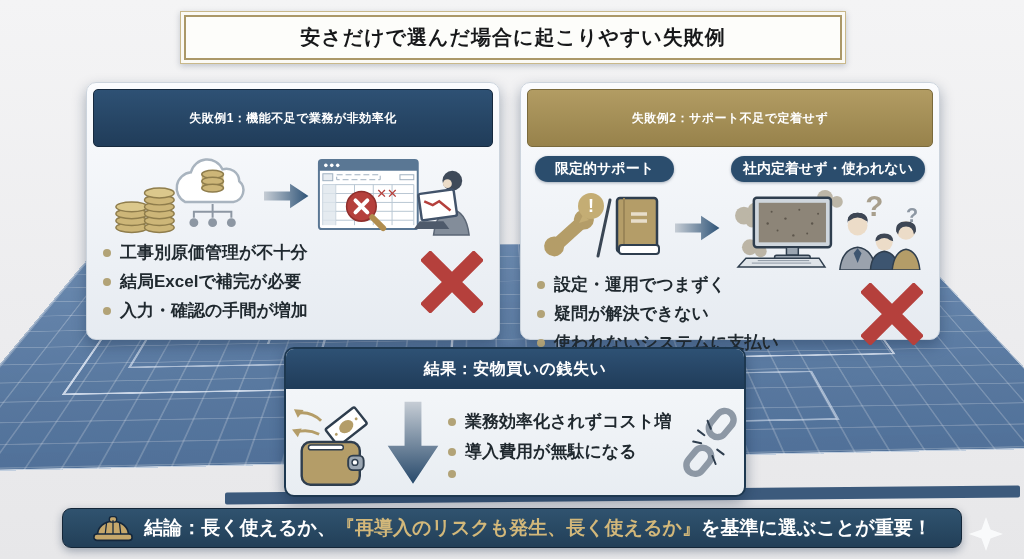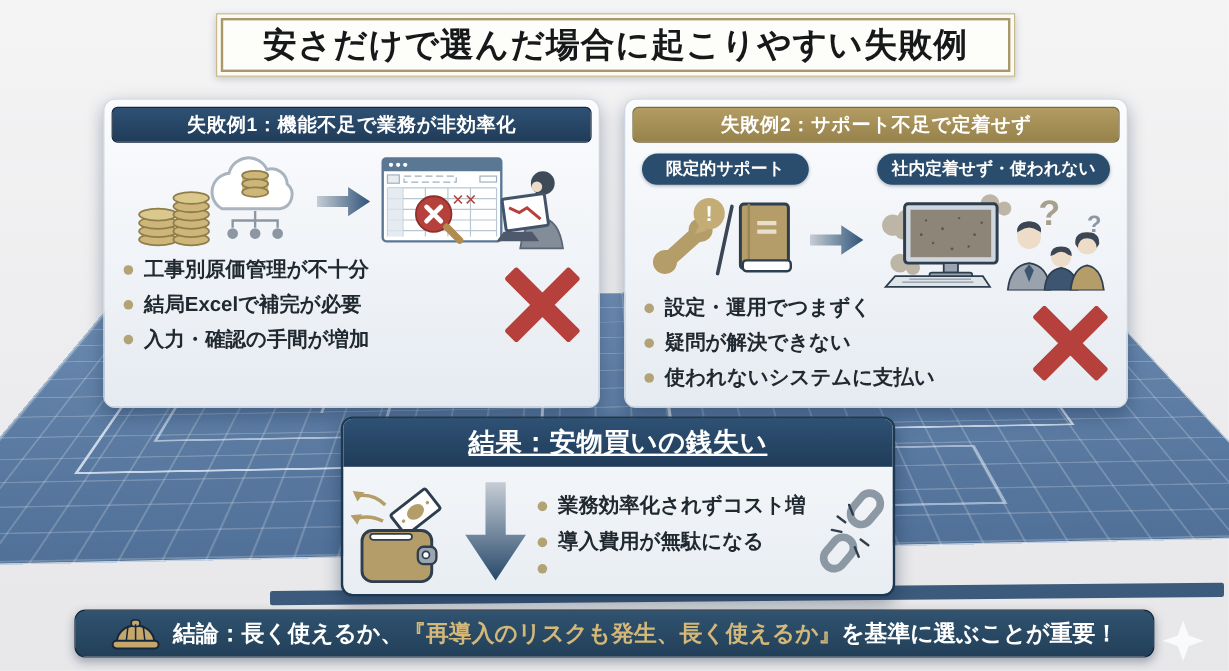--- a/index.html
+++ b/index.html
@@ -26,30 +26,30 @@
     background:#3c5a7c; transform:skewY(-0.5deg); border-radius:2px; }
   .sparkle { position:absolute; left:968px; top:516px; }
 
   
   .title-banner { position:absolute; left:180px; top:11px; width:666px; height:53px;
     background:#fbfaf5; border:1px solid #c9b88a; padding:3px;
     box-shadow:0 2px 6px rgba(40,55,80,.25); }
   .title-inner { width:100%; height:100%; border:2px solid #ab9868;
     display:flex; align-items:center; justify-content:center; background:#fdfdfa; }
   .title-text { font-family:"Liberation Serif","DejaVu Serif",serif; font-weight:bold;
-    font-size:28px; color:#17181a; letter-spacing:1px; white-space:nowrap; }
+    font-size:20px; color:#17181a; letter-spacing:1px; white-space:nowrap; }
 
   
   .panel { position:absolute; top:82px; height:258px; border-radius:10px;
     background:linear-gradient(#fbfcfe, #e6ebf1); border:1px solid #ccd4dd;
     box-shadow:0 6px 14px rgba(18,38,66,.35); }
   .panel-1 { left:86px;  width:414px; }
   .panel-2 { left:520px; width:420px; }
-  .panel-header { margin:6px; height:30px; border-radius:5px; display:flex;
-    align-items:center; justify-content:center; color:#fff; font-size:16px;
+  .panel-header { margin:6px; height:58px; border-radius:5px; display:flex;
+    align-items:center; justify-content:center; color:#fff; font-size:12px;
     font-weight:bold; letter-spacing:.5px; white-space:nowrap;text-align:center; }
   .navy-h { background:linear-gradient(#2e5174,#203c59); border:1px solid #16293e; }
   .gold-h { background:linear-gradient(#b29c63,#97824b); border:1px solid #7a6a3c; }
   .tags { display:flex; justify-content:space-between; padding:3px 14px 0; }
   .tag { background:#2b4d6d; color:#fff; font-size:14px; font-weight:bold;
     padding:4px 20px; border-radius:15px; white-space:nowrap;
     box-shadow:0 1px 3px rgba(18,38,66,.35); }
   .icons-row { height:86px; display:flex; align-items:center; justify-content:center;
     gap:6px; margin-top:3px; }
   .panel-body { display:flex; align-items:center; padding:2px 8px 0 16px; }
@@ -57,22 +57,22 @@
   .bullets li { display:flex; align-items:center; gap:9px; font-size:17px;
     font-weight:bold; color:#20292f; white-space:nowrap; }
   .dot { width:8px; height:8px; border-radius:50%; background:#b2a377; flex:none; }
 
   
   .result { position:absolute; left:284px; top:347px; width:462px; height:150px;
     border:2px solid #1d3850; border-radius:10px; overflow:hidden;
     background:linear-gradient(#f7f9fb,#e8edf2);
     box-shadow:0 6px 14px rgba(18,38,66,.4); }
   .result-header { height:40px; background:linear-gradient(#2e5174,#203c59);
-    color:#fff; font-size:22px; font-weight:bold; letter-spacing:.5px;
-    display:flex; align-items:center; justify-content:center;text-decoration:underline; }
+    color:#fff; font-size:16px; font-weight:bold; letter-spacing:.5px;
+    display:flex; align-items:center; justify-content:center; }
   .result-body { height:110px; display:flex; align-items:center; padding:0 6px; gap:2px; }
   .result-body .bullets { gap:7px; }
 
   
   .conclusion { position:absolute; left:62px; top:508px; width:900px; height:40px;
     background:linear-gradient(#30536f,#223f58); border:1px solid #142638;
     border-radius:9px; display:flex; align-items:center; justify-content:center;
     gap:10px; box-shadow:0 3px 8px rgba(18,38,66,.35); }
   .conclusion-text { font-size:19px; font-weight:bold; color:#fff; white-space:nowrap; }
   .hl { color:#d3b87a; }

